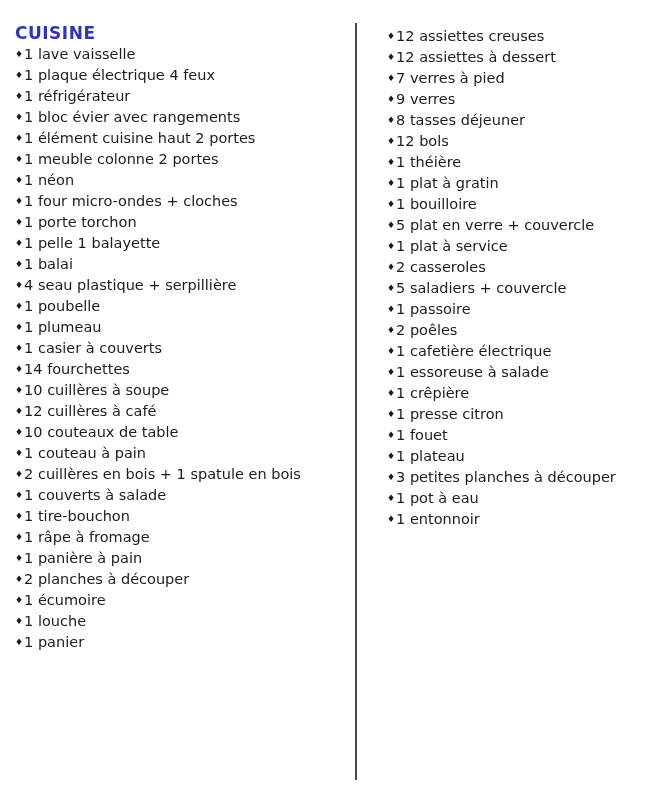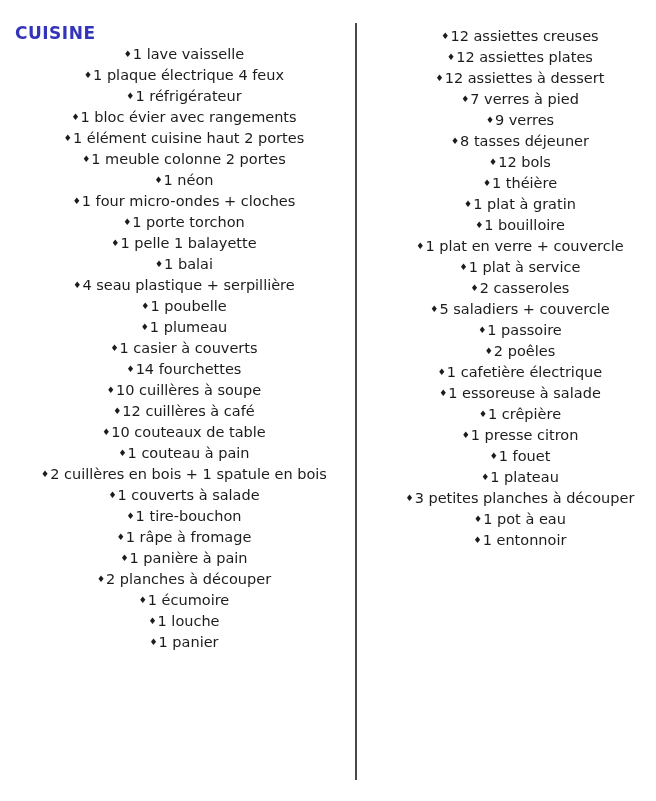--- a/index.html
+++ b/index.html
@@ -47,21 +47,20 @@
     font-weight: bold;
     font-size: 17px;
     line-height: 22px;
     letter-spacing: 0.5px;
     color: var(--title, #3434b8);
   }
   ul.items {
     list-style: none;
     margin: 0;
     padding: 0;
-    text-align: center;
   }
   li.item {
     white-space: nowrap;
     height: 21px;
   }
   .bullet {
     font-size: 9px;
     vertical-align: 2px;
     margin-right: 1px;
   }
@@ -104,30 +103,29 @@
         <li class="item"><span class="bullet">♦</span><span>2 planches à découper</span></li>
         <li class="item"><span class="bullet">♦</span><span>1 écumoire</span></li>
         <li class="item"><span class="bullet">♦</span><span>1 louche</span></li>
         <li class="item"><span class="bullet">♦</span><span>1 panier</span></li>
       </ul>
   </div>
 
   <div class="col col-right">
     <ul class="items">
         <li class="item"><span class="bullet">♦</span><span>12 assiettes creuses</span></li>
-        <li class="item"><span class="bullet">♦</span><span>12 assiettes plates</span></li>
         <li class="item"><span class="bullet">♦</span><span>12 assiettes à dessert</span></li>
         <li class="item"><span class="bullet">♦</span><span>7 verres à pied</span></li>
         <li class="item"><span class="bullet">♦</span><span>9 verres</span></li>
         <li class="item"><span class="bullet">♦</span><span>8 tasses déjeuner</span></li>
         <li class="item"><span class="bullet">♦</span><span>12 bols</span></li>
         <li class="item"><span class="bullet">♦</span><span>1 théière</span></li>
         <li class="item"><span class="bullet">♦</span><span>1 plat à gratin</span></li>
         <li class="item"><span class="bullet">♦</span><span>1 bouilloire</span></li>
-        <li class="item"><span class="bullet">♦</span><span>1 plat en verre + couvercle</span></li>
+        <li class="item"><span class="bullet">♦</span><span>5 plat en verre + couvercle</span></li>
         <li class="item"><span class="bullet">♦</span><span>1 plat à service</span></li>
         <li class="item"><span class="bullet">♦</span><span>2 casseroles</span></li>
         <li class="item"><span class="bullet">♦</span><span>5 saladiers + couvercle</span></li>
         <li class="item"><span class="bullet">♦</span><span>1 passoire</span></li>
         <li class="item"><span class="bullet">♦</span><span>2 poêles</span></li>
         <li class="item"><span class="bullet">♦</span><span>1 cafetière électrique</span></li>
         <li class="item"><span class="bullet">♦</span><span>1 essoreuse à salade</span></li>
         <li class="item"><span class="bullet">♦</span><span>1 crêpière</span></li>
         <li class="item"><span class="bullet">♦</span><span>1 presse citron</span></li>
         <li class="item"><span class="bullet">♦</span><span>1 fouet</span></li>

